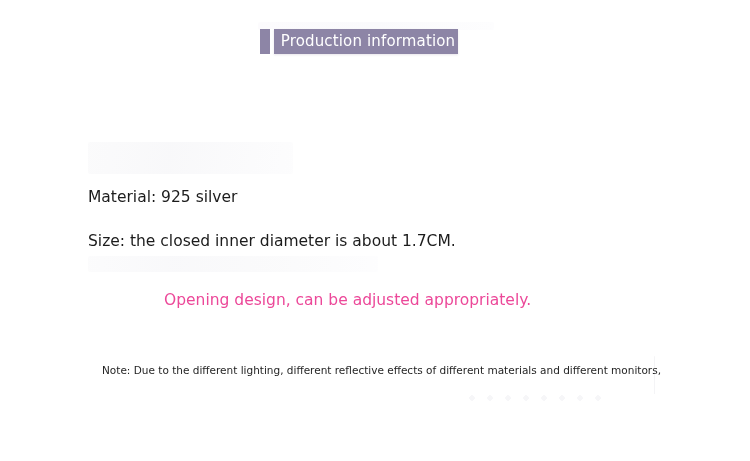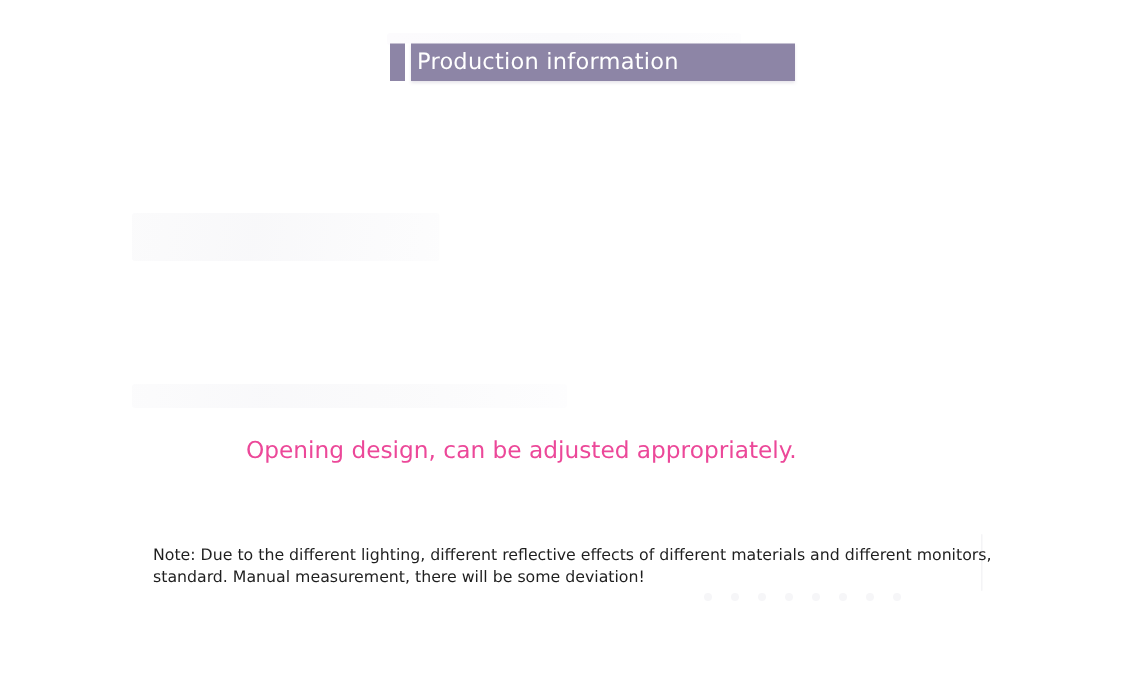--- a/index.html
+++ b/index.html
@@ -88,25 +88,25 @@
   }
   #banner-tab {
     width: 10px;
     background: #8d85a6;
   }
   #banner-gap {
     width: 4px;
     background: #ffffff;
   }
   #banner-bar {
-    width: 256px;
+    width: 184px;
     background: #8d85a6;
     display: flex;
     align-items: center;
-    justify-content: flex-start;
+    justify-content: center;
     box-shadow: 0 1px 2px rgba(120,112,145,.18);
   }
   #banner-title {
     color: #ffffff;
     font-size: 15px;
     font-weight: 400;
     letter-spacing: .15px;
     line-height: 1;
     white-space: nowrap;
     padding-left: 4px;
@@ -163,22 +163,23 @@
   <div class="ghost" id="ghost-vert-rule"></div>
 
   <div id="banner">
     <div id="banner-tab"></div>
     <div id="banner-gap"></div>
     <div id="banner-bar">
       <span id="banner-title">Production information</span>
     </div>
   </div>
 
+  <div class="spec-line" id="spec-material">Material: 925 silver</div>
 
+  <div class="spec-line" id="spec-size">Size: the closed inner diameter is about 1.7CM.</div>
 
   <div id="spec-opening">Opening design, can be adjusted appropriately.</div>
 
   <div id="note-block">
     <span class="note-line">Note: Due to the different lighting, different reflective effects of different materials and different monitors,</span>
-    <span class="note-line">standard. Manual measurement, there will be some deviation!</span>
   </div>
 
 </div>
 
 </body></html>

